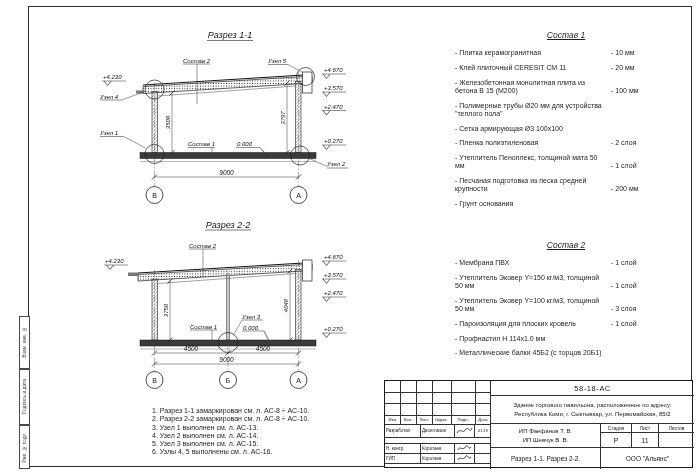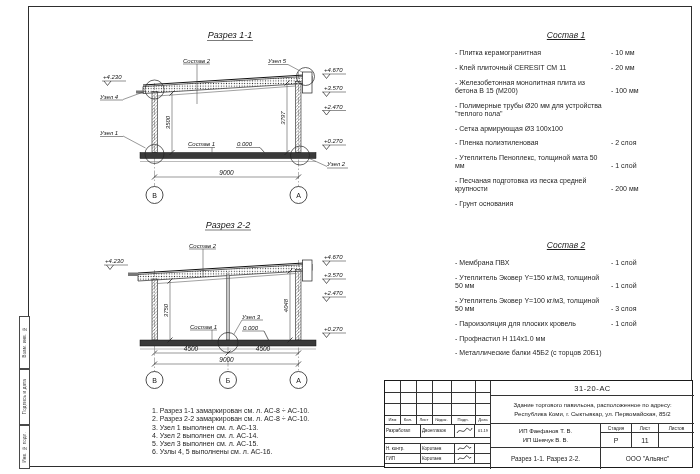--- a/index.html
+++ b/index.html
@@ -367,21 +367,21 @@
 
     <div class="abs rolecell bR" style="left:0;top:72px;width:36px;height:10px;">ГИП</div>
     <div class="abs rolecell bR" style="left:36px;top:72px;width:34px;height:10px;">Коротаев</div>
     <div class="abs cc bR" style="left:70px;top:72px;width:20px;height:10px;">
       <svg width="15" height="8" viewBox="0 0 15 8">
         <path d="M1,6 C3,1 6,8 9,2 C11,0 12,7 14,3" stroke="#1a1a1a" stroke-width="0.8" fill="none"></path>
         </svg>
       </div>
     <div class="abs bB" style="left:0;top:82px;width:106px;height:0;"></div>
 
-    <div class="abs cc docnum bB" style="left:106px;top:0;width:203px;height:15px;">31-20-АС</div>
+    <div class="abs cc docnum bB" style="left:106px;top:0;width:203px;height:15px;">58-18-АС</div>
     <div class="abs cc bB" style="left:106px;top:15px;width:203px;height:28px;">
       <div class="desc">
         <div>Здание торгового павильона, расположенное по адресу:</div>
         <div>Республика Коми, г. Сыктывкар, ул. Первомайская, 85/2</div>
       </div>
     </div>
     <div class="abs cc clients bR bB" style="left:106px;top:43px;width:110px;height:24px;">
       <div>
         <div>ИП Фаефанов Т. В.</div>
         <div>ИП Шевчук В. В.</div>

